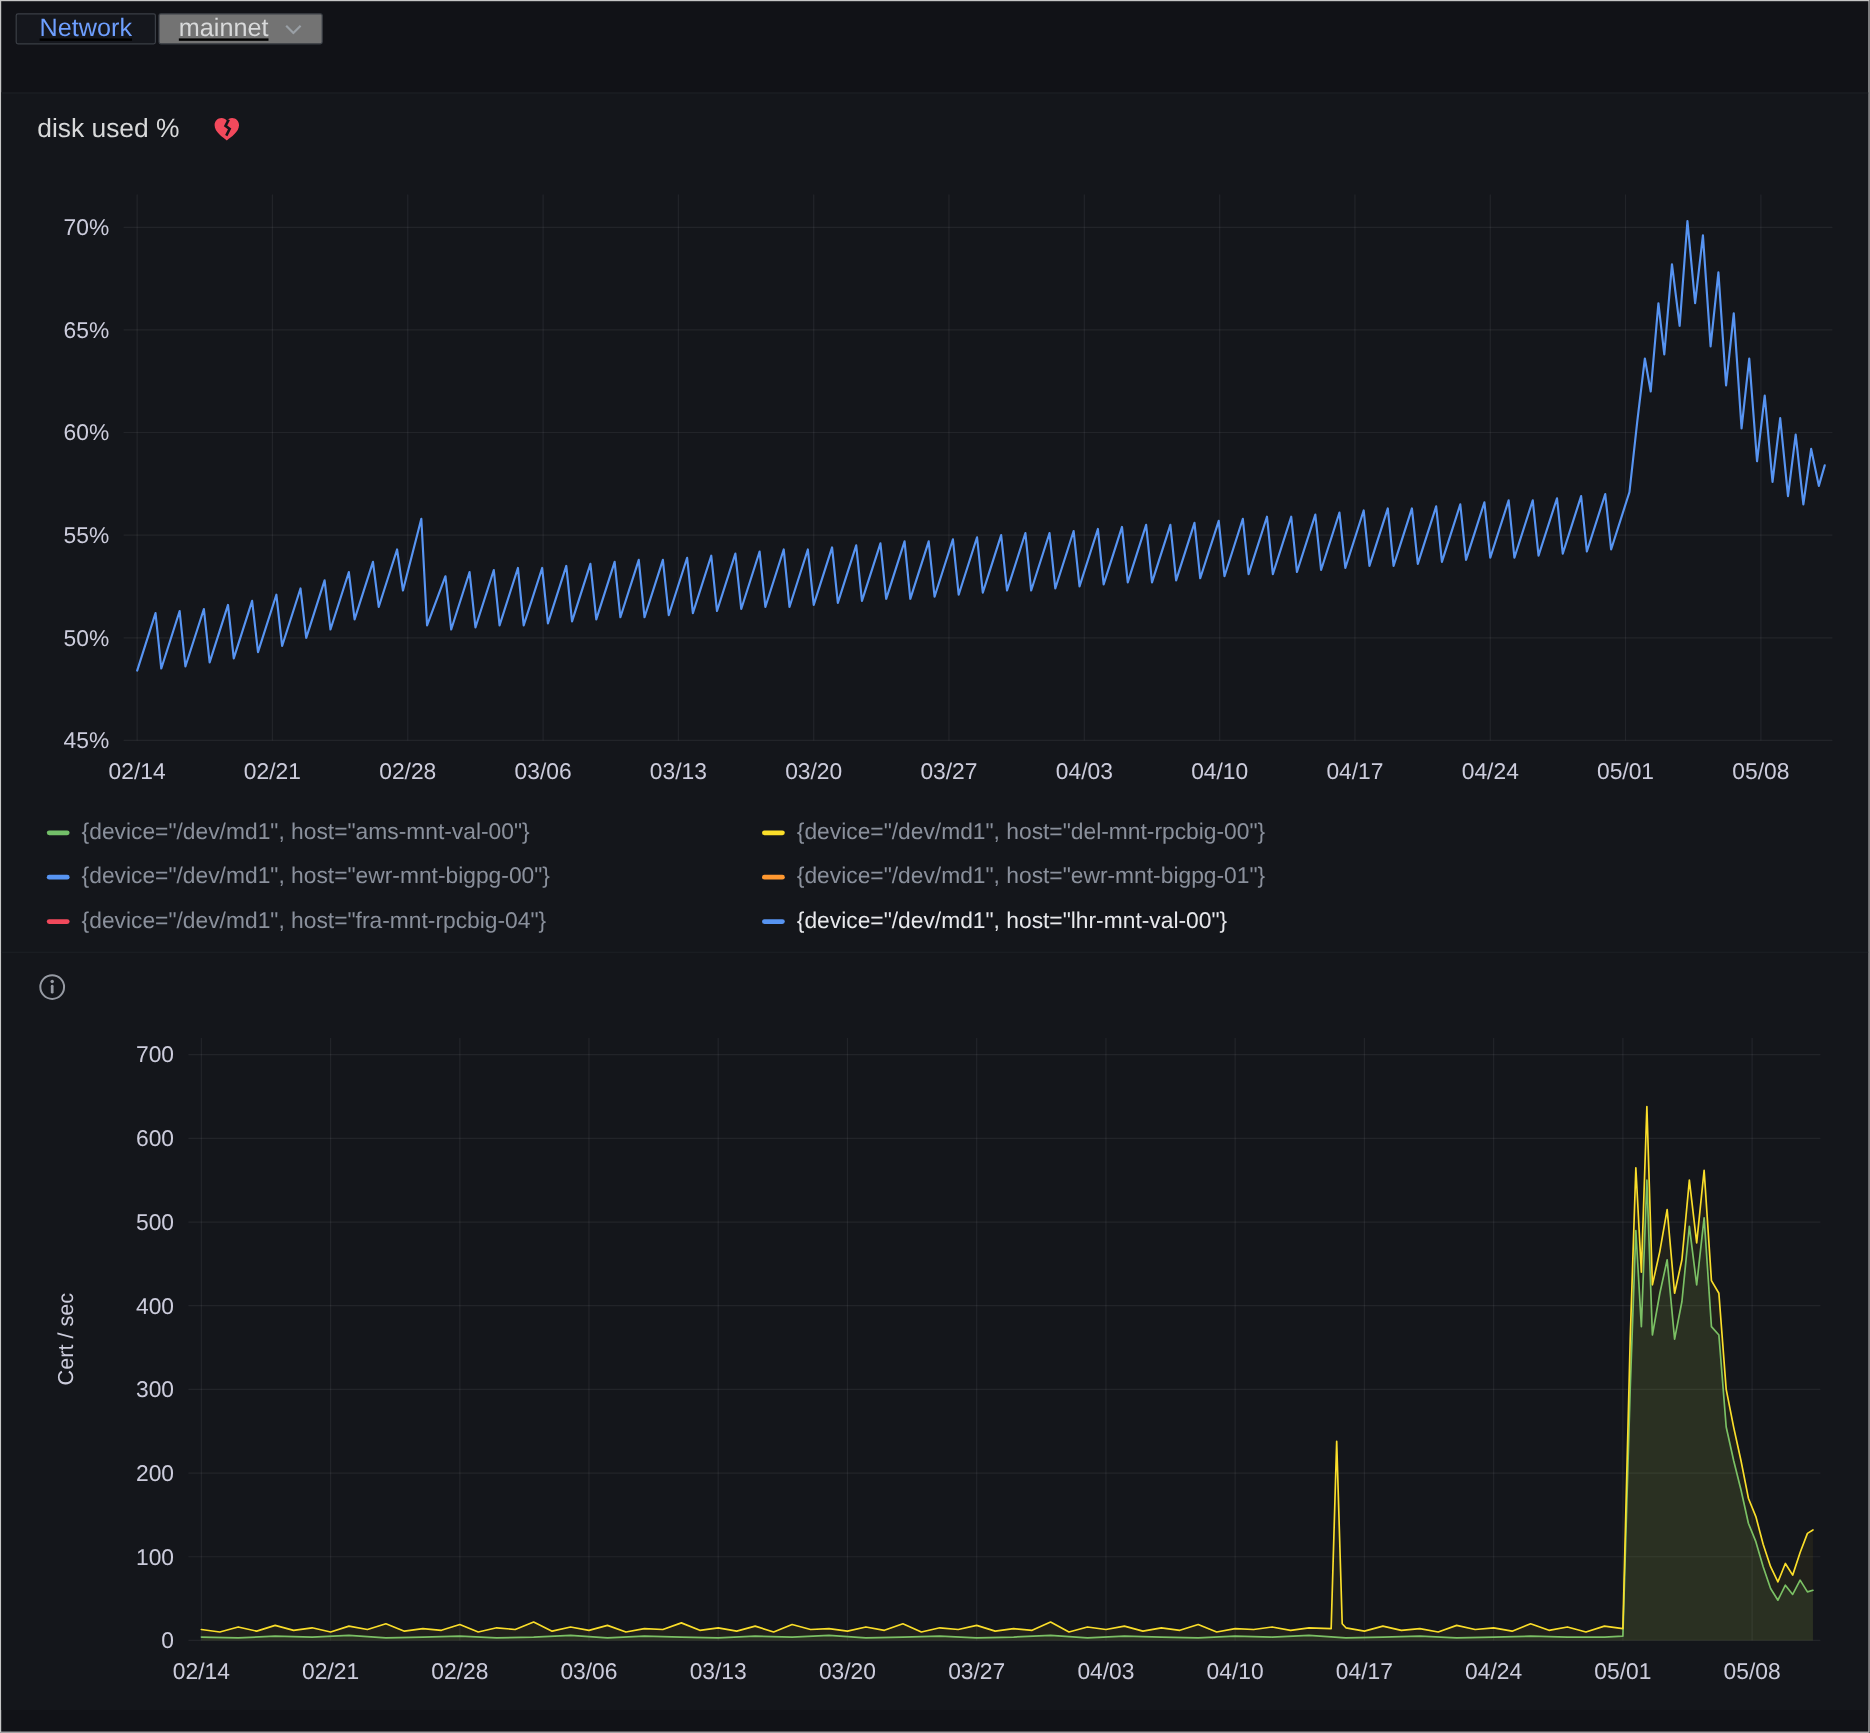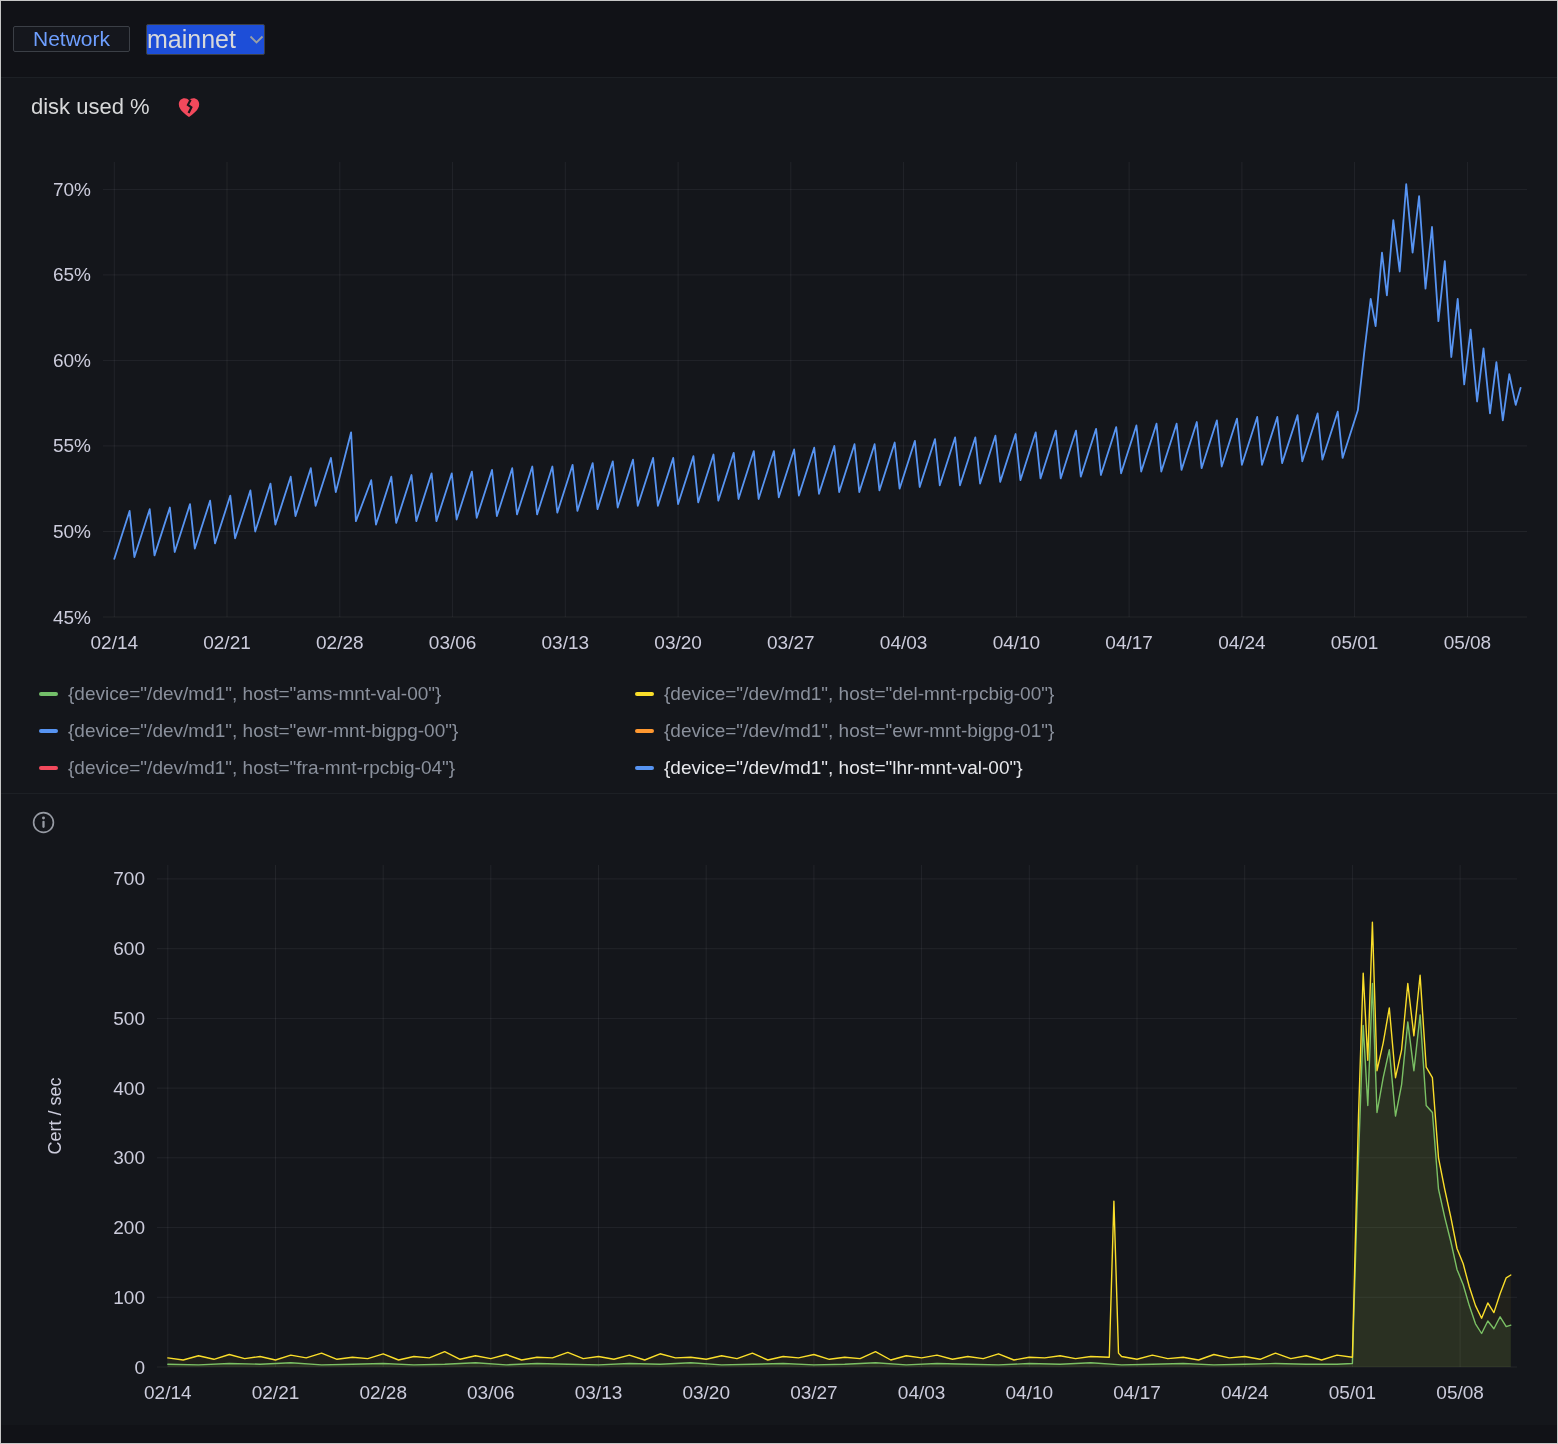--- a/index.html
+++ b/index.html
@@ -4,25 +4,25 @@
 <style>
   html,body{margin:0;padding:0;}
   body{
     width:1558px;height:1444px;
     background:#111217;
     font-family:"Liberation Sans",sans-serif;
     box-sizing:border-box;
     border:1px solid #c6c6c6;
     overflow:hidden;
   }
-  .topbar{display:flex;gap:16px;padding:10px 12px;align-items:center;height:56px;}
+  .topbar{display:flex;gap:2px;padding:10px 12px;align-items:flex-start;height:56px;text-decoration:underline;}
   .var-label{display:flex;align-items:center;padding:0 19px;border:1px solid #3b3f46;border-radius:2px;
     color:#6e9fff;font-size:21px;font-weight:500;background:#15171d;}
-  .var-select{display:flex;align-items:center;gap:13px;padding:0 0;border:1px solid #3b3f46;border-radius:2px;
-    color:#d8d9da;font-size:25px;background:#1d4ed8;cursor:pointer;}
+  .var-select{display:flex;align-items:center;gap:13px;padding:0 16px;border:1px solid #3b3f46;border-radius:2px;
+    color:#d8d9da;font-size:21px;background:#737373;cursor:pointer;}
   .panel{border-top:1px solid #1d2025;padding:8px 16px 2px;background:#14161b;}
   .panel-header{display:flex;align-items:center;gap:26px;padding:8px 0 6px 14px;}
   .panel-title{font-size:22px;font-weight:500;color:#d8d9da;margin:0;cursor:pointer;}
   .panel-title.dim{color:#9ba0a7;font-weight:700;}
   .alert-icon{display:flex;align-items:center;}
   .info-icon{display:flex;align-items:center;cursor:pointer;}
   .legend{display:grid;grid-template-columns:596px auto;row-gap:15px;padding:12px 0 12px 22px;font-size:19px;}
   .legend-item{display:flex;align-items:center;gap:10px;color:#8a909c;cursor:pointer;white-space:nowrap;}
   .legend-item.hl{color:#e7e8ec;font-weight:500;}
   .dash{width:19px;height:4px;border-radius:2px;flex:none;}

